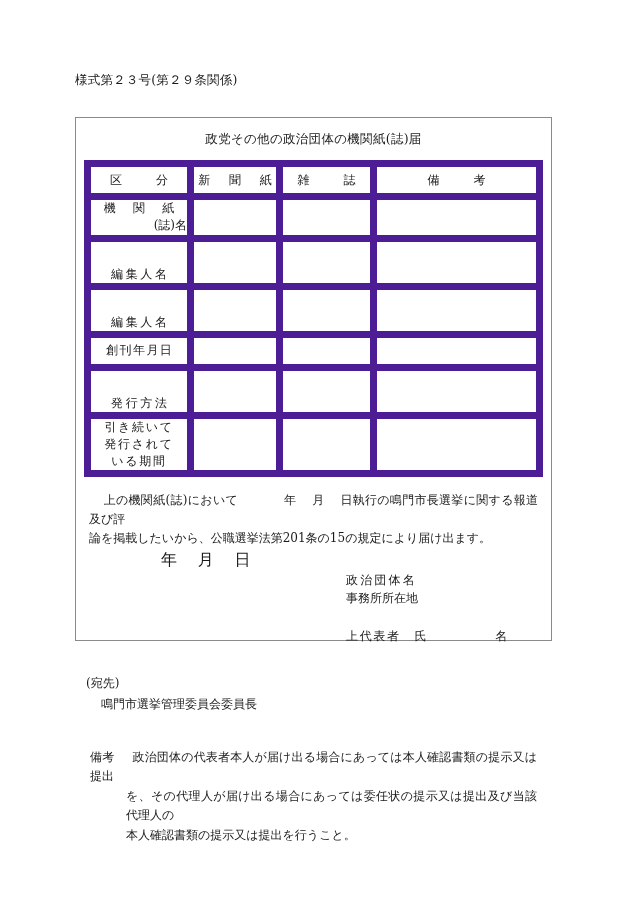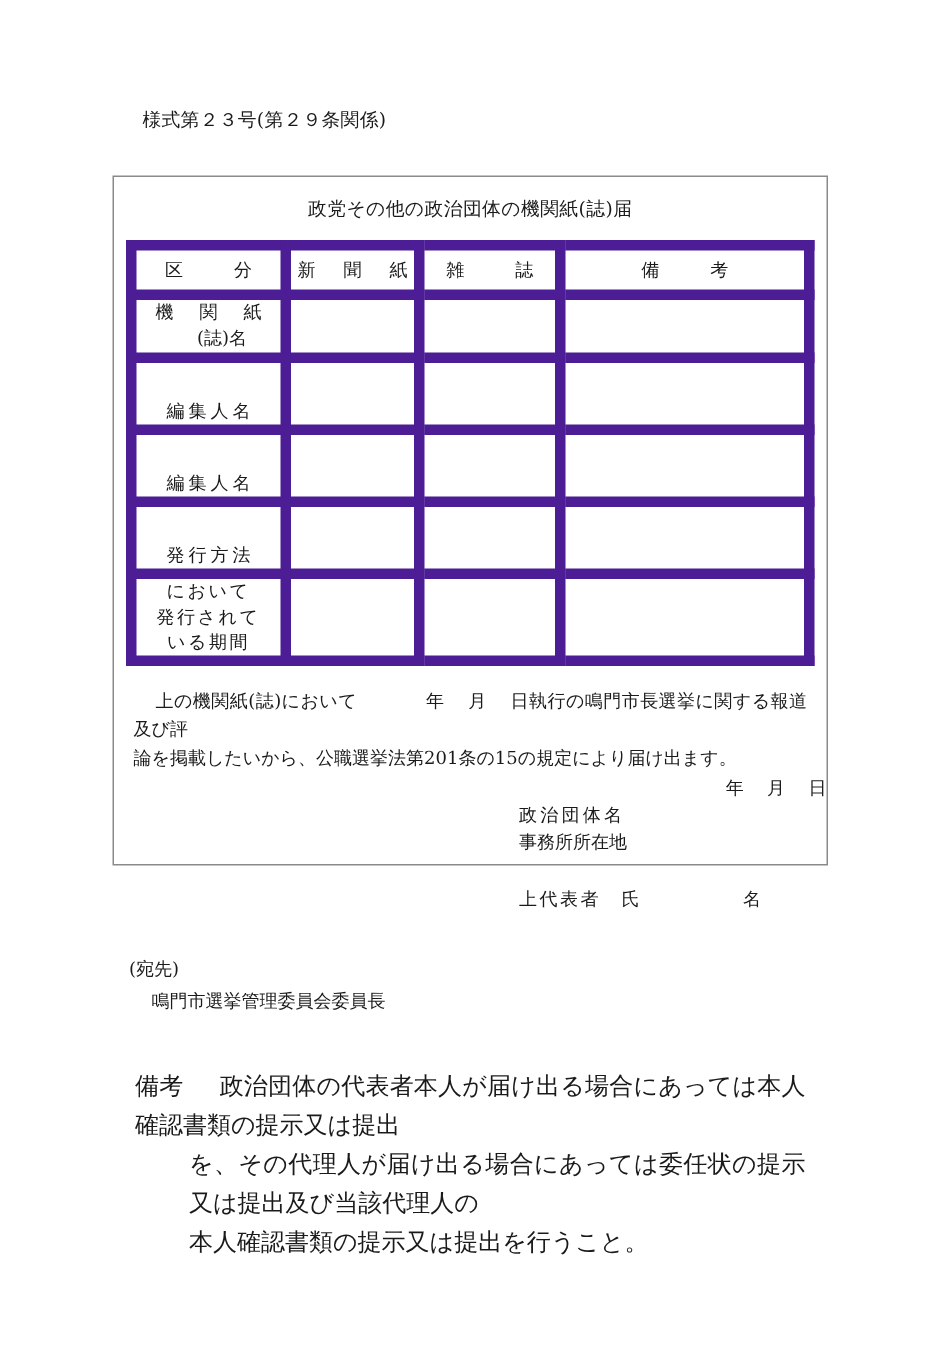--- a/index.html
+++ b/index.html
@@ -17,30 +17,29 @@
   }
 
   
   .form-number {
     position: absolute;
     left: 75px;
     top: 72px;
     font-size: 12.5px;
     letter-spacing: 0.2px;
     white-space: nowrap;
-    margin-left: 20px;
   }
 
   
   .outer-box {
     position: absolute;
     left: 75px;
     top: 117px;
     width: 477px;
-    height: 460px;
+    height: 524px;
     border: 1px solid #8a8a8a;
     box-sizing: border-box;
     background: #ffffff;
   }
 
   .doc-title {
     text-align: center;
     font-size: 12.5px;
     margin-top: 13px;
     letter-spacing: 0.3px;
@@ -81,40 +80,39 @@
     display: inline-block;
     letter-spacing: 0.12em;
     text-indent: 0.12em;
   }
 
   td.tall2 { height: 44px; }
   td.tall3 { height: 62px; }
 
   .two-line { line-height: 1.45; }
   .two-line .ln1 { display: block; letter-spacing: 0.22em; text-indent: 0.22em; }
-  .two-line .ln2 { display: block; text-align: center; padding-left: 18px; }
+  .two-line .ln2 { display: block; text-align: right; padding-left: 18px; }
 
   .three-line { line-height: 1.42; text-align: left; padding-left: 9px; }
   .three-line span { display: block; letter-spacing: 0.14em; }
 
   
   .body-para {
     font-size: 12px;
     line-height: 1.58;
     margin: 14px 13px 0 13px;
     text-align: justify;
   }
   .body-para .indent { display: inline-block; width: 1.2em; }
   .gap-lg { display: inline-block; width: 3.8em; }
   .gap-sm { display: inline-block; width: 1.3em; }
 
   .date-line {
-    font-size: 12px;
+    font-size: 16px;
     margin: 2px 0 0 85px;
-    text-align: right;
   }
 
   
   .org-block {
     font-size: 12px;
     margin-top: 1px;
     padding-left: 270px;
     line-height: 1.52;
     font-family: Liberation Mono, monospace;
   }
@@ -133,21 +131,21 @@
   .addressee {
     font-size: 12px;
     margin-top: 28px;
     padding-left: 10px;
     line-height: 1.7;
   }
   .addressee .to-name { padding-left: 15px; display: block; }
 
   
   .remarks {
-    font-size: 16px;
+    font-size: 12px;
     line-height: 1.62;
     margin: 34px 14px 0 14px;
     text-align: justify;
   }
   .remarks .r-label { }
   .remarks .r-gap { display: inline-block; width: 1.5em; }
   .remarks .r-hang { display: block; padding-left: 36px; }
 </style>
 </head>
 <body>
@@ -202,33 +200,41 @@
 
       <tr>
         <td>
           <span class="lbl-sp">編集人名</span>
         </td>
         <td></td>
         <td></td>
         <td></td>
       </tr>
 
+      <tr>
+        <td>
+          <span class="lbl-sp-tight">創刊年月日</span>
+        </td>
+        <td></td>
+        <td></td>
+        <td></td>
+      </tr>
 
       <tr>
         <td>
           <span class="lbl-sp">発行方法</span>
         </td>
         <td></td>
         <td></td>
         <td></td>
       </tr>
 
       <tr>
         <td class="tall3 three-line">
-          <span>において</span>
+          <span>引き続いて</span>
           <span>発行されて</span>
           <span>いる期間</span>
         </td>
         <td class="tall3"></td>
         <td class="tall3"></td>
         <td class="tall3"></td>
       </tr>
     </tbody>
   </table>
 

